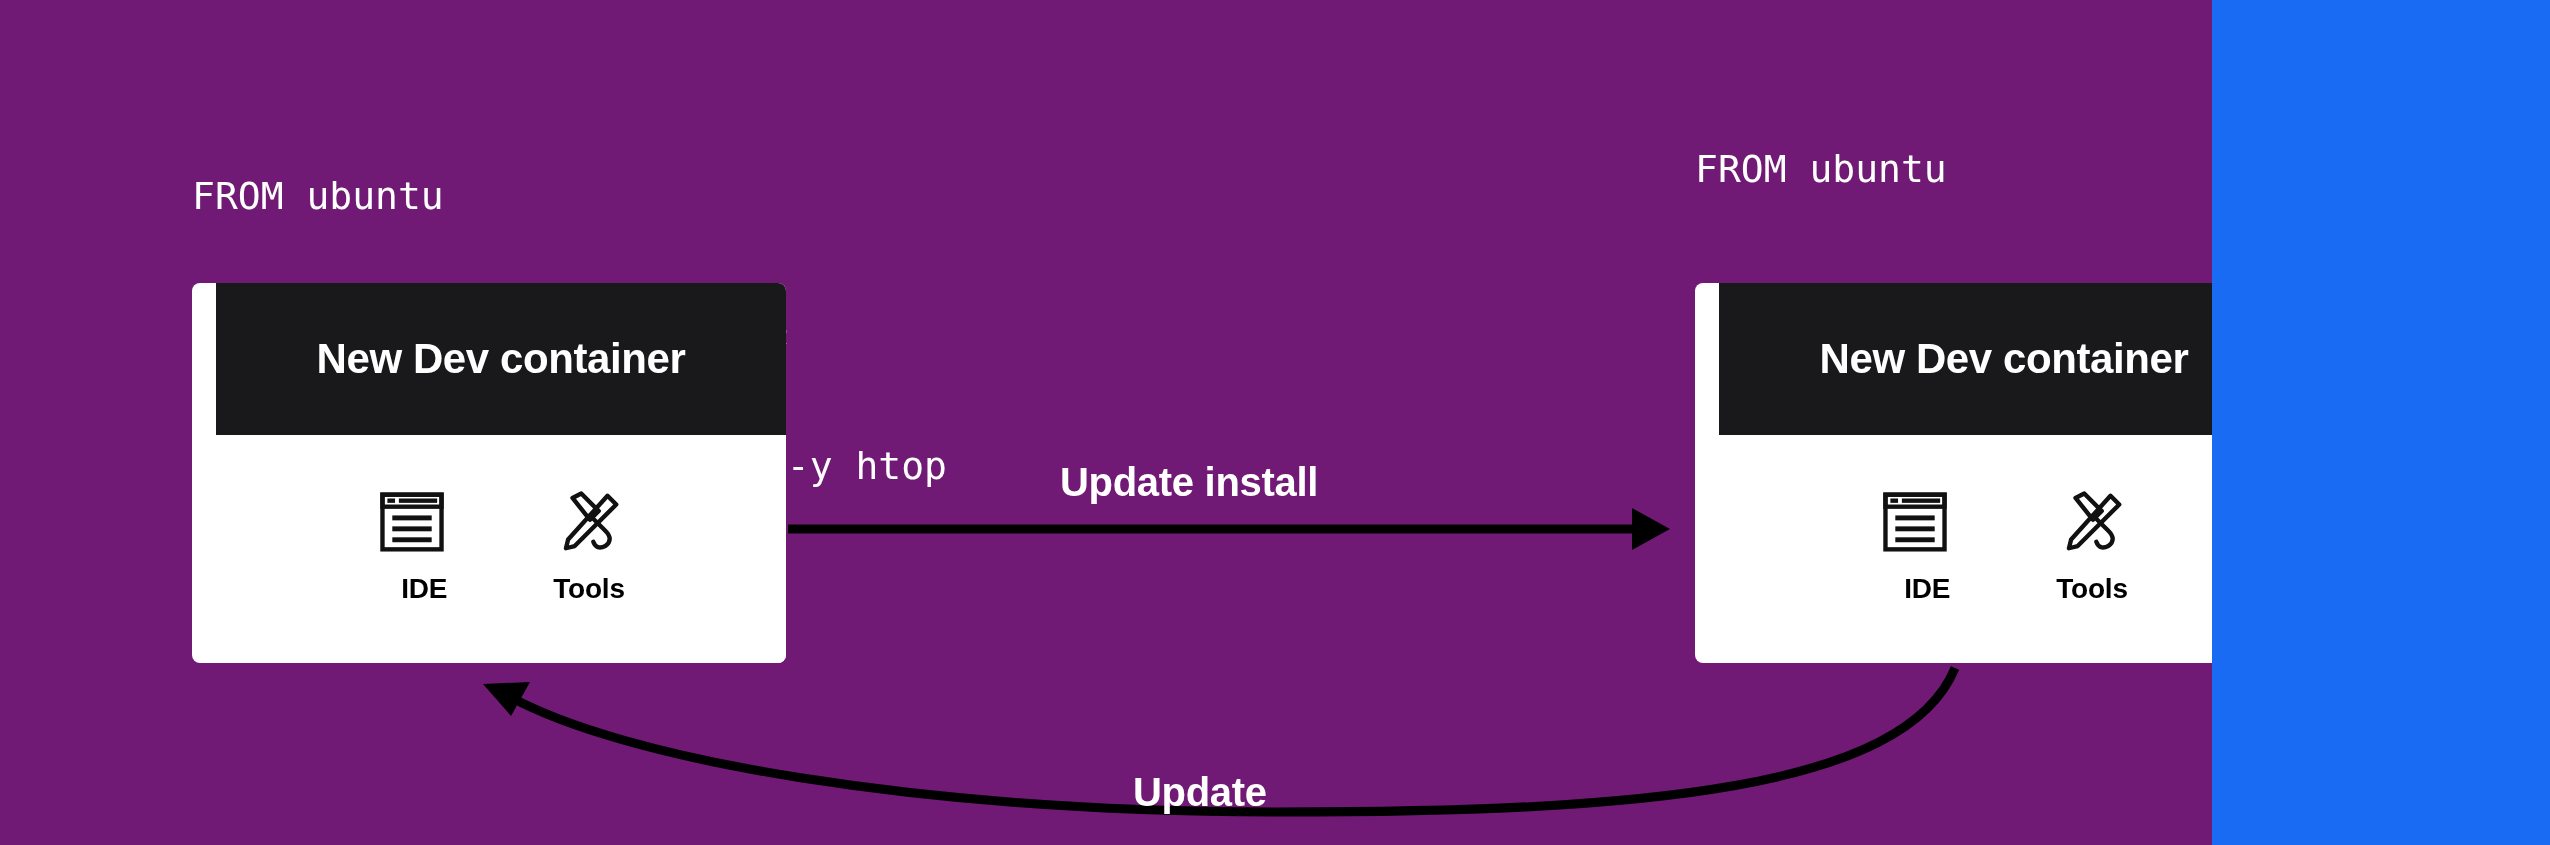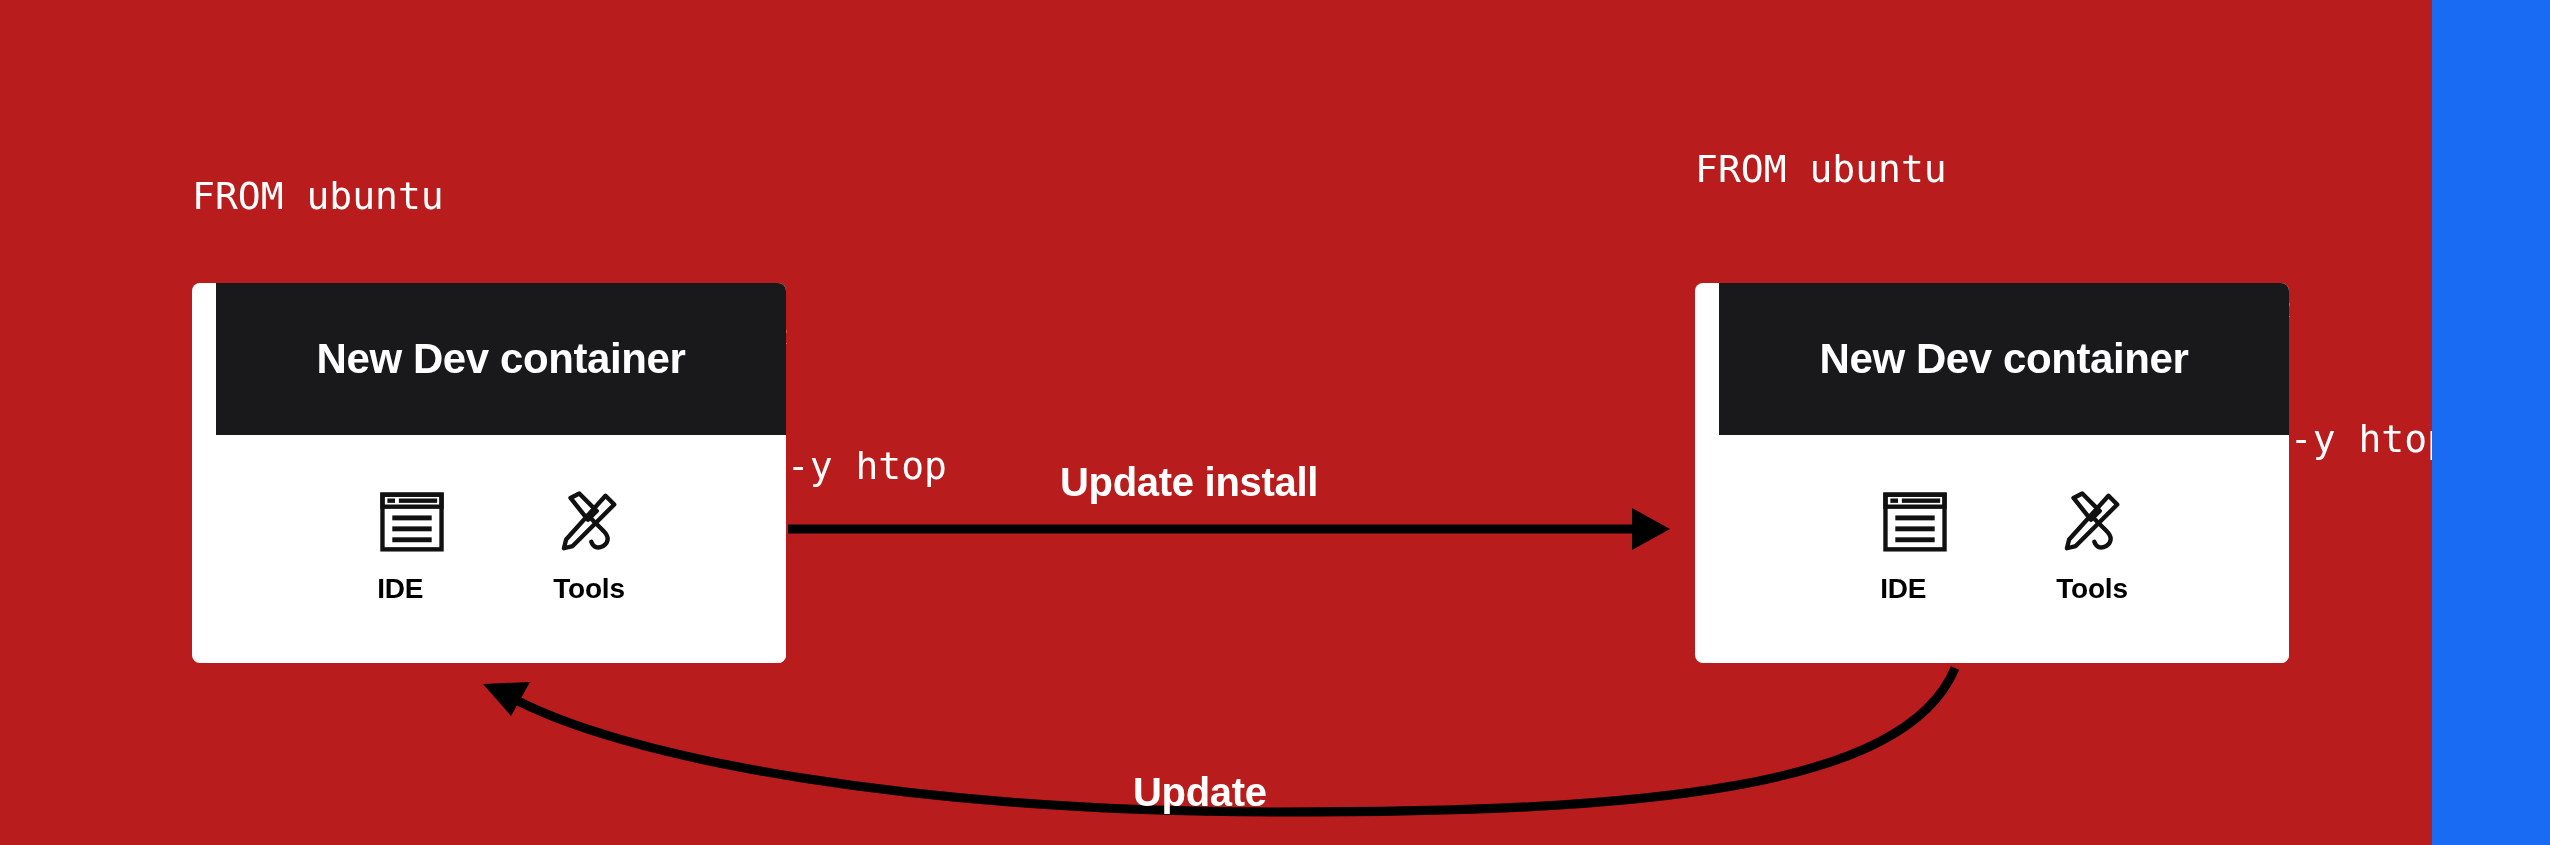--- a/index.html
+++ b/index.html
@@ -2,23 +2,23 @@
 <html><head>
 <meta charset="utf-8">
 <style>
   html, body {
     margin: 0;
     padding: 0;
     background: #1a6bf4;
   }
   #stage {
     position: relative;
-    width: 2432px;
+    width: 2212px;
     height: 845px;
-    background: #b91c1c;
+    background: #701a75;
     overflow: hidden;
     font-family: "Liberation Sans", sans-serif;
   }
 
   
   .codeblock {
     position: absolute;
     font-family: "DejaVu Sans Mono", "Liberation Mono", monospace;
     font-size: 38px;
     line-height: 45px;
@@ -63,21 +63,21 @@
     display: flex;
     align-items: center;
     justify-content: center;
     gap: 106px;
     padding-bottom: 6px;
     box-sizing: border-box;
   }
   .feature {
     display: flex;
     flex-direction: column;
-    align-items: flex-start;
+    align-items: flex-end;
     gap: 16px;
   }
   .feature-icon {
     width: 70px;
     height: 70px;
     display: block;
   }
   .feature-label {
     font-size: 28px;
     font-weight: bold;

